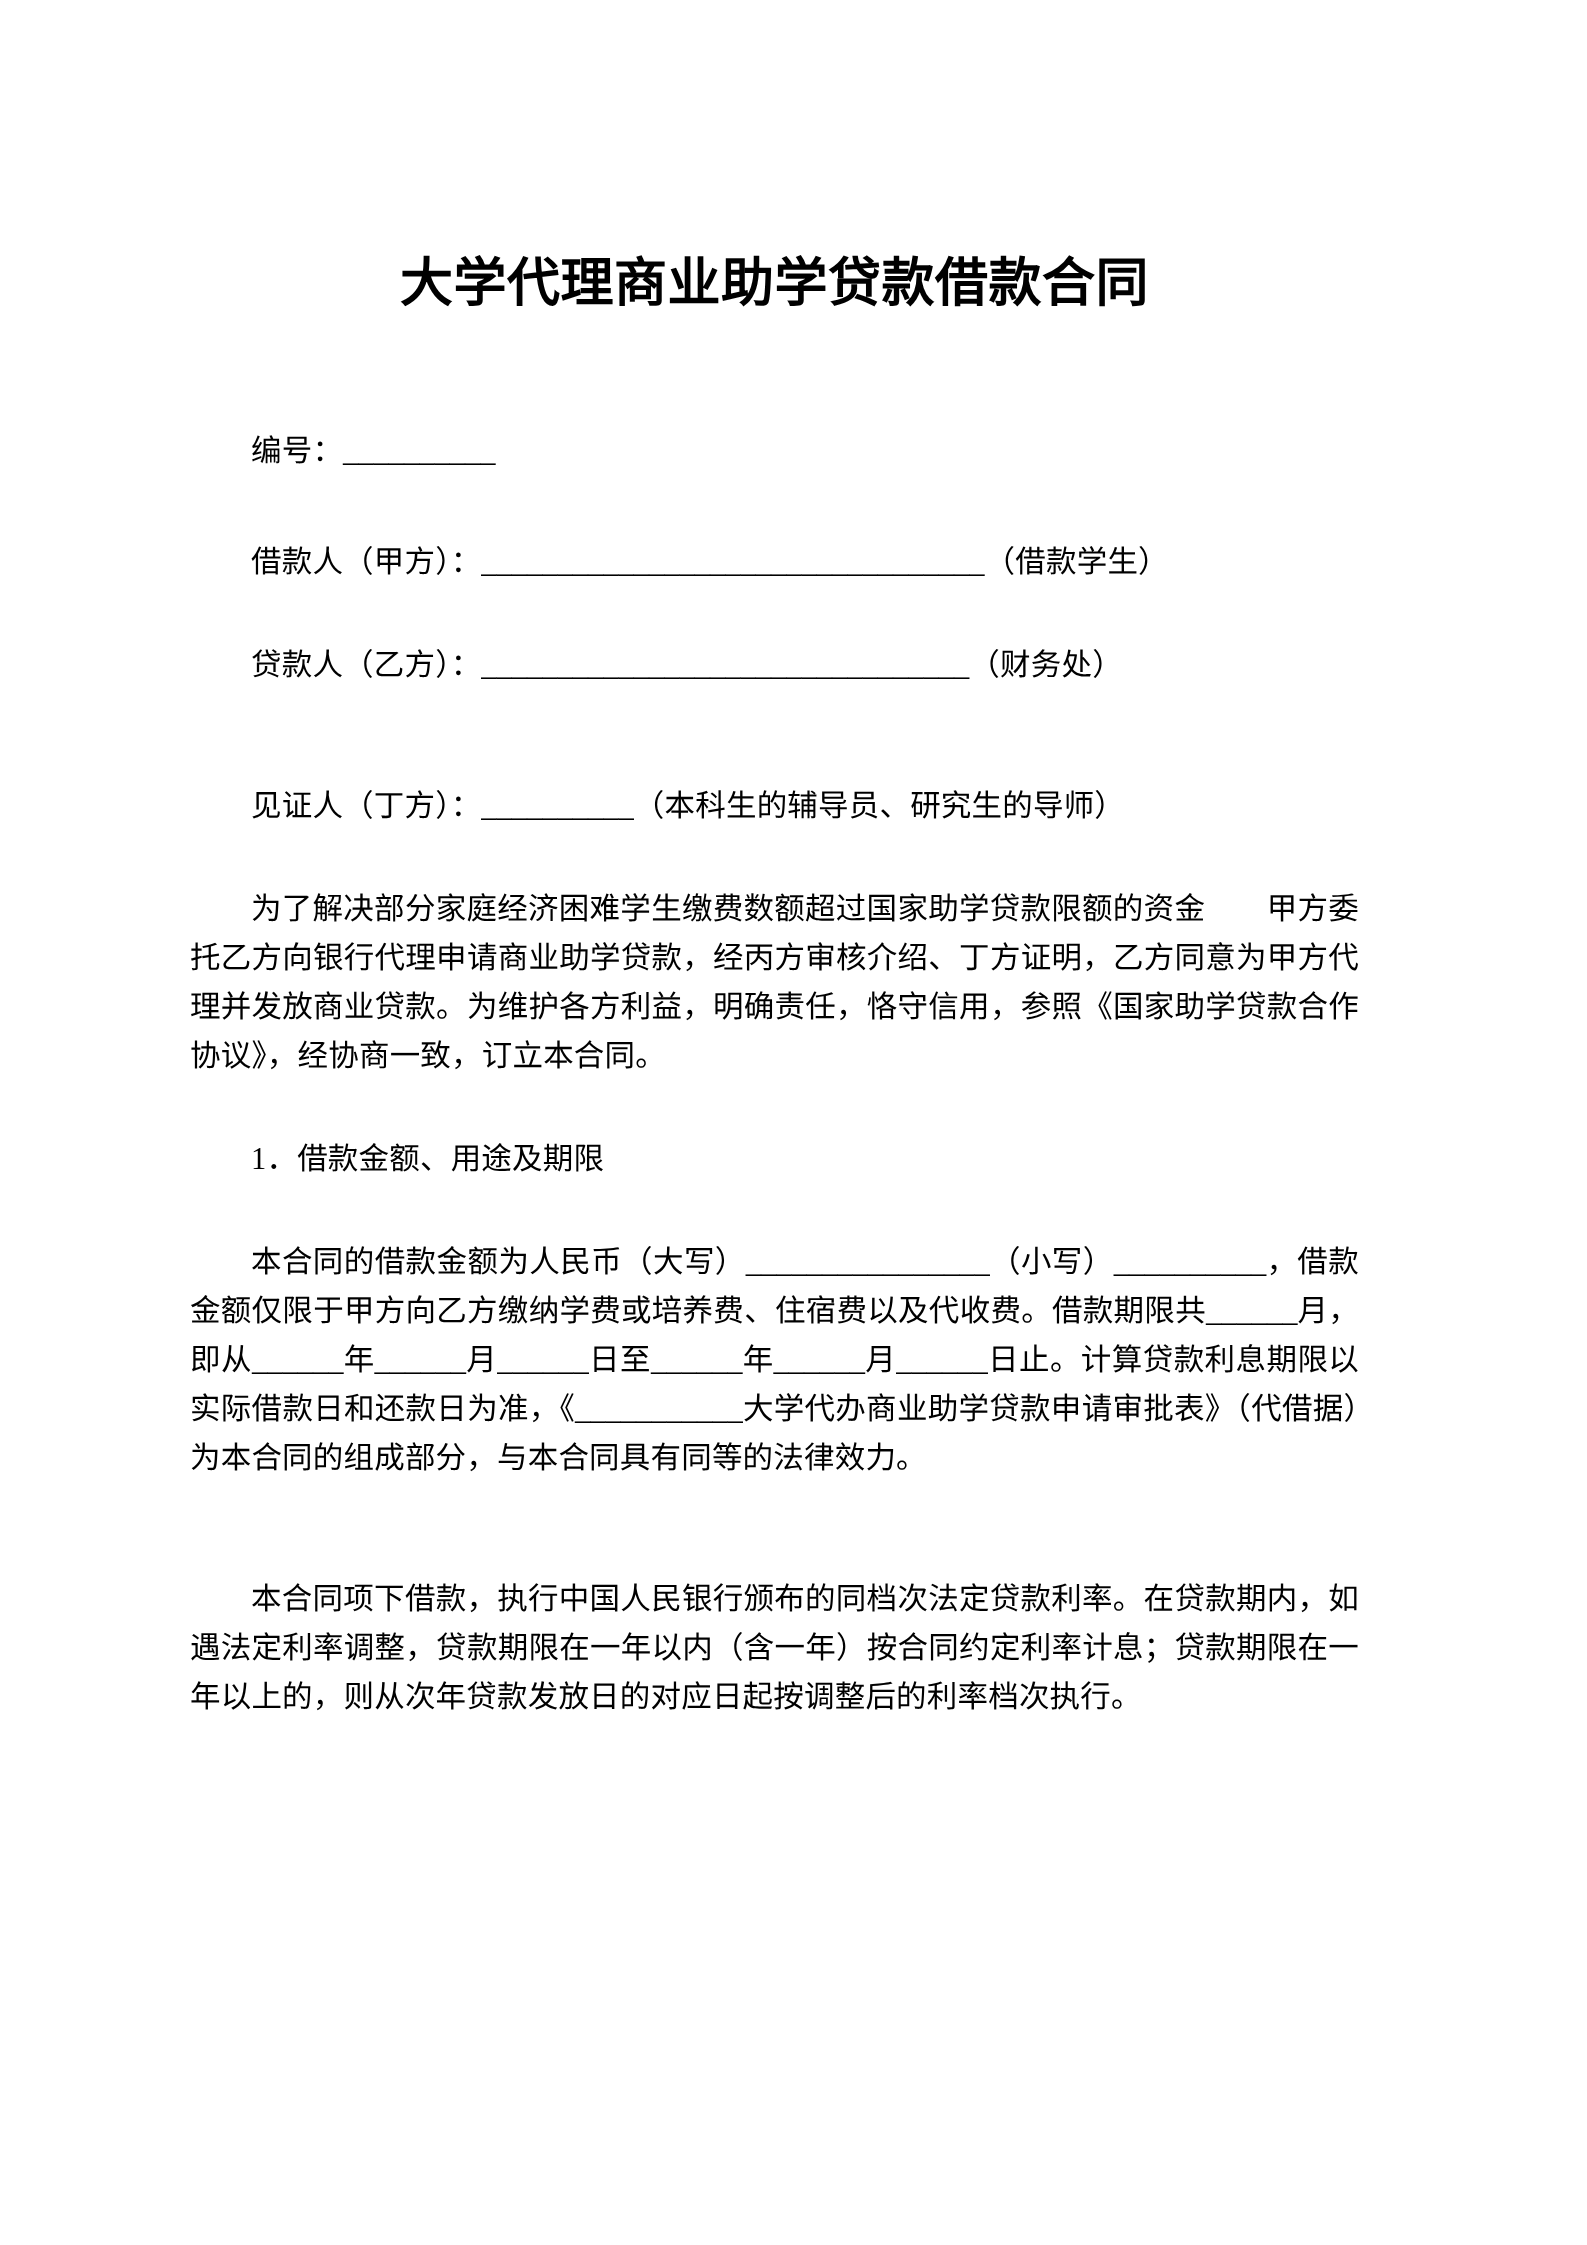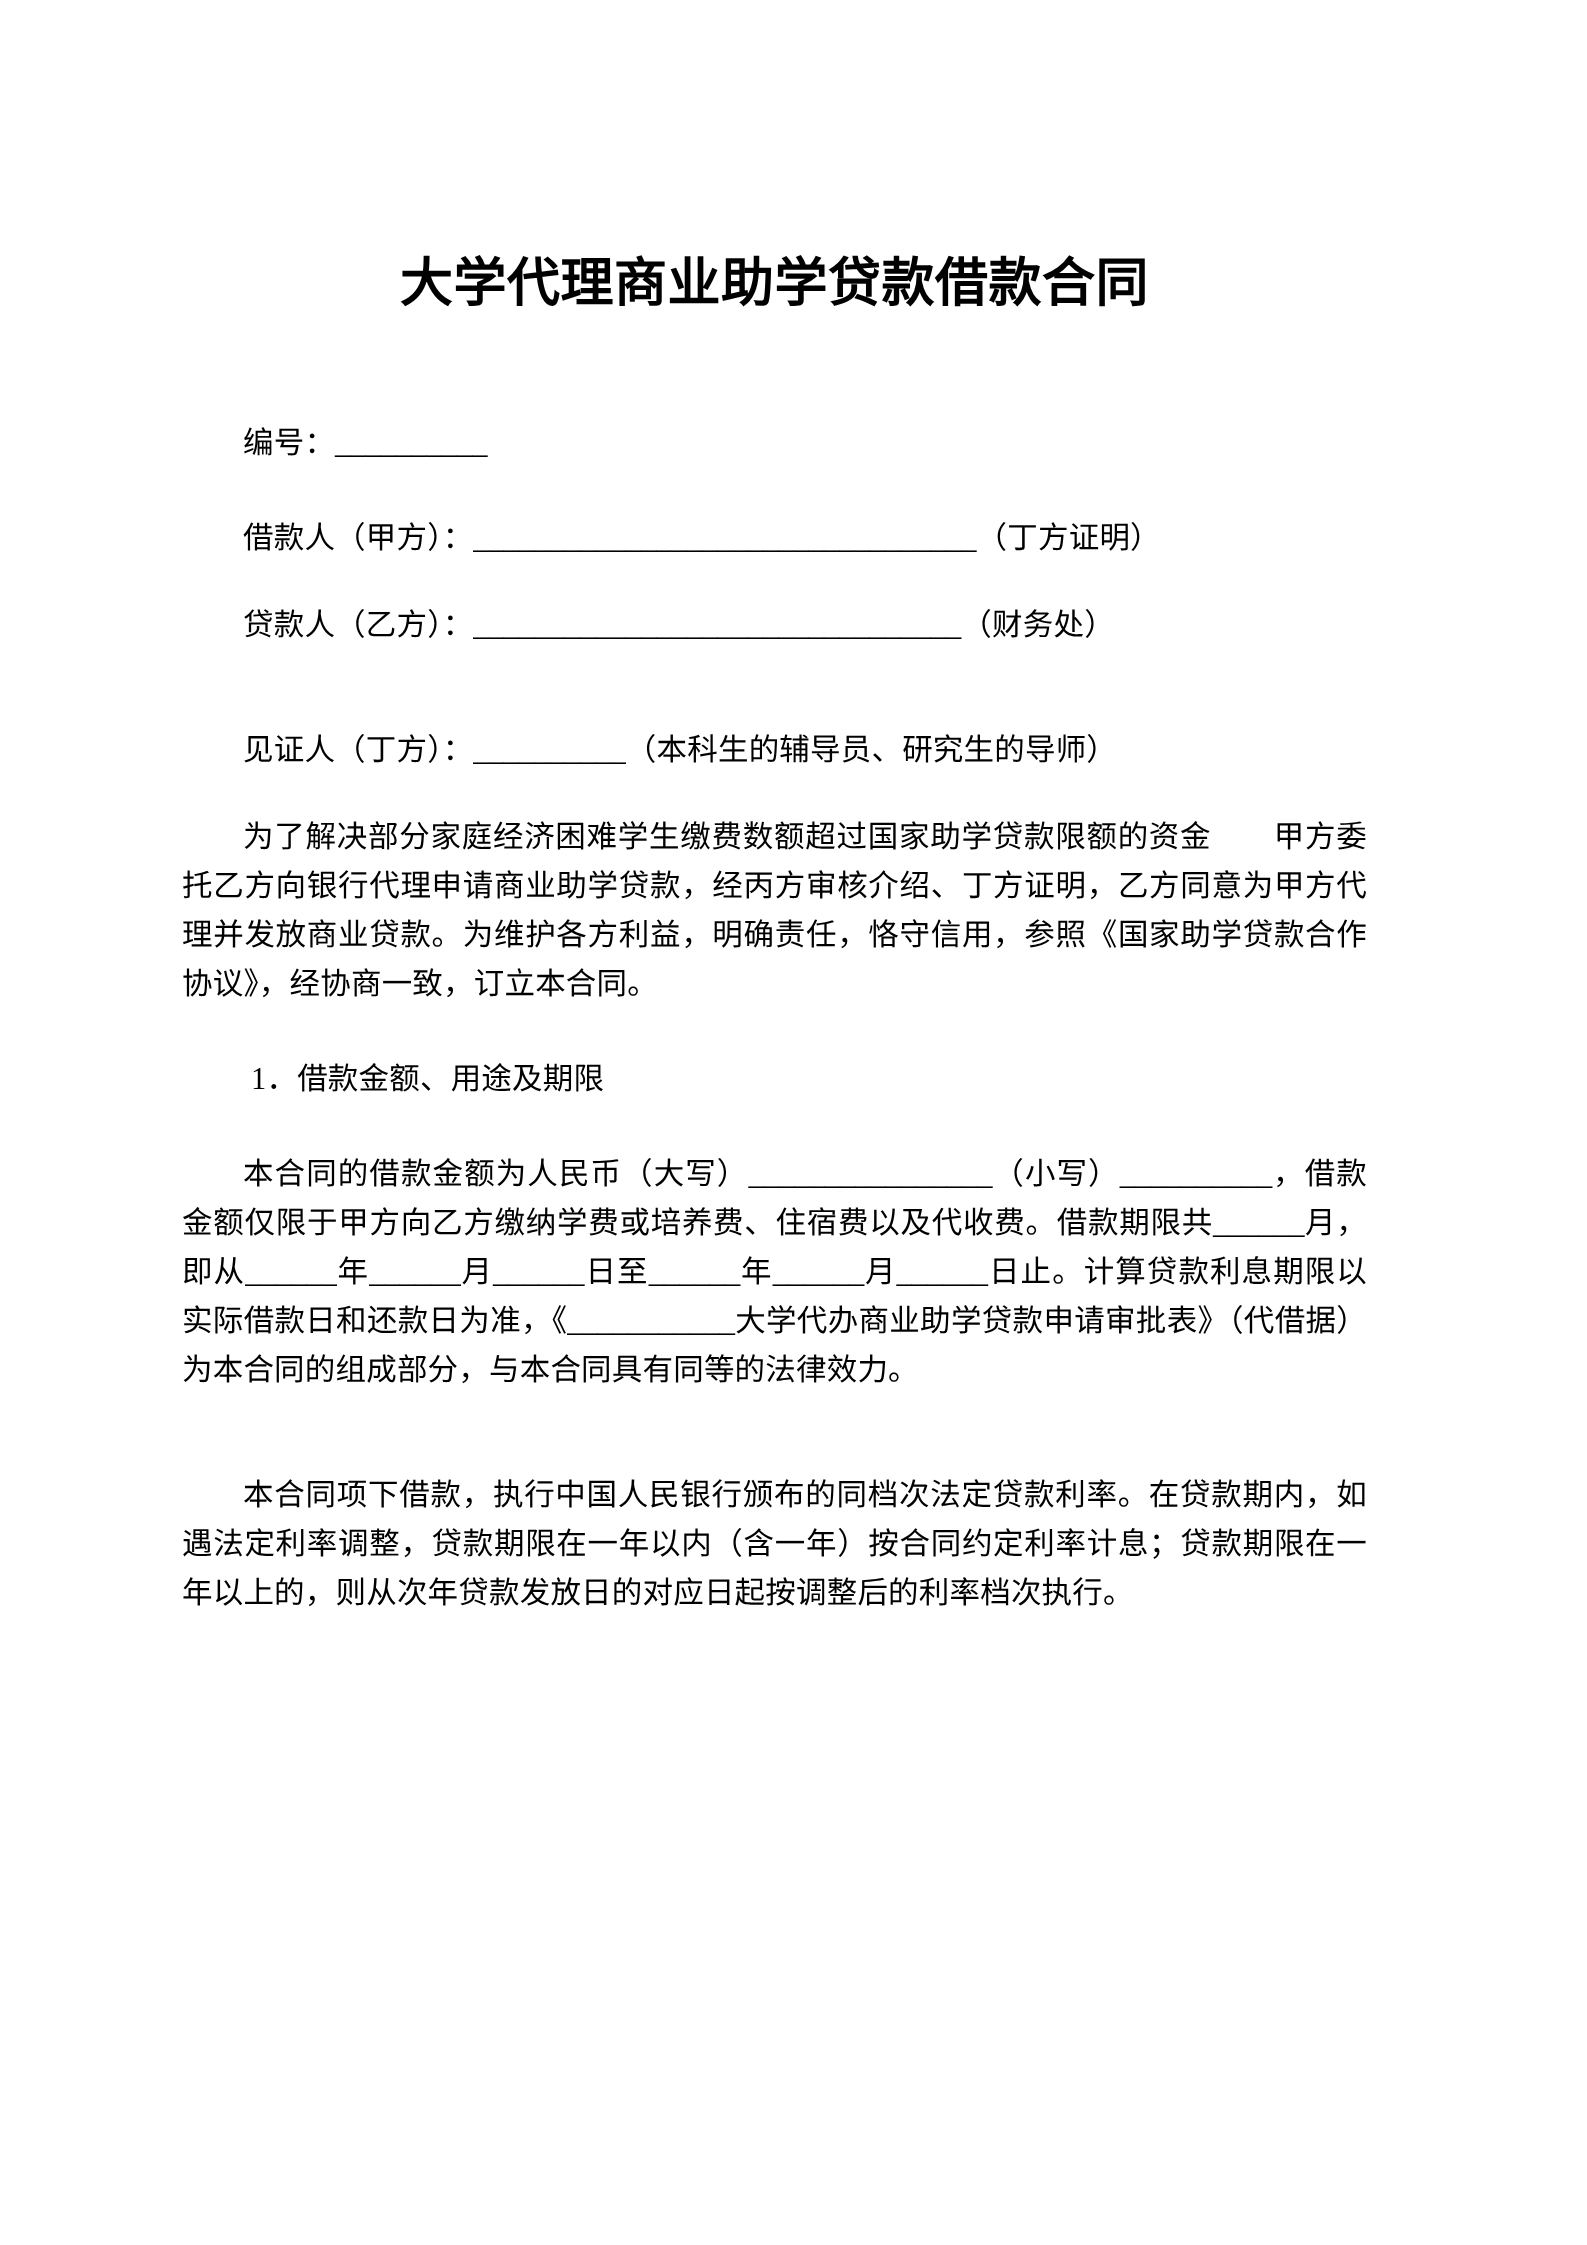--- a/index.html
+++ b/index.html
@@ -40,21 +40,21 @@
     padding-top: 250px;
     white-space: nowrap;
   }
 
   
   .para {
     font-size: 30.5px;
     line-height: 49px;
     text-align: justify;
     text-justify: inter-ideograph;
-    margin: 0;
+    margin: 8px;
     letter-spacing: 0.2px;
   }
   .para.indent {
     text-indent: 2em;
   }
   .gap-lg { height: 46px; }
   .gap-md { height: 38px; }
 
   
   .field-first { padding-top: 103px; }
@@ -94,21 +94,21 @@
 
     <h1 class="doc-title">大学代理商业助学贷款借款合同</h1>
 
     <p class="para indent field-first">
       <span>编号：</span><span class="blank">__________</span><span></span>
     </p>
 
     <div class="gap-lg"></div>
 
     <p class="para indent">
-      <span>借款人（甲方）：</span><span class="blank">_________________________________</span><span>（丁方证明）</span>
+      <span>借款人（甲方）：</span><span class="blank">_________________________________</span><span>（借款学生）</span>
     </p>
 
     <div class="gap-md"></div>
 
     <p class="para indent">
       <span>贷款人（乙方）：</span><span class="blank">________________________________</span><span>（财务处）</span>
     </p>
 
     <div class="gap-md"></div>
 

